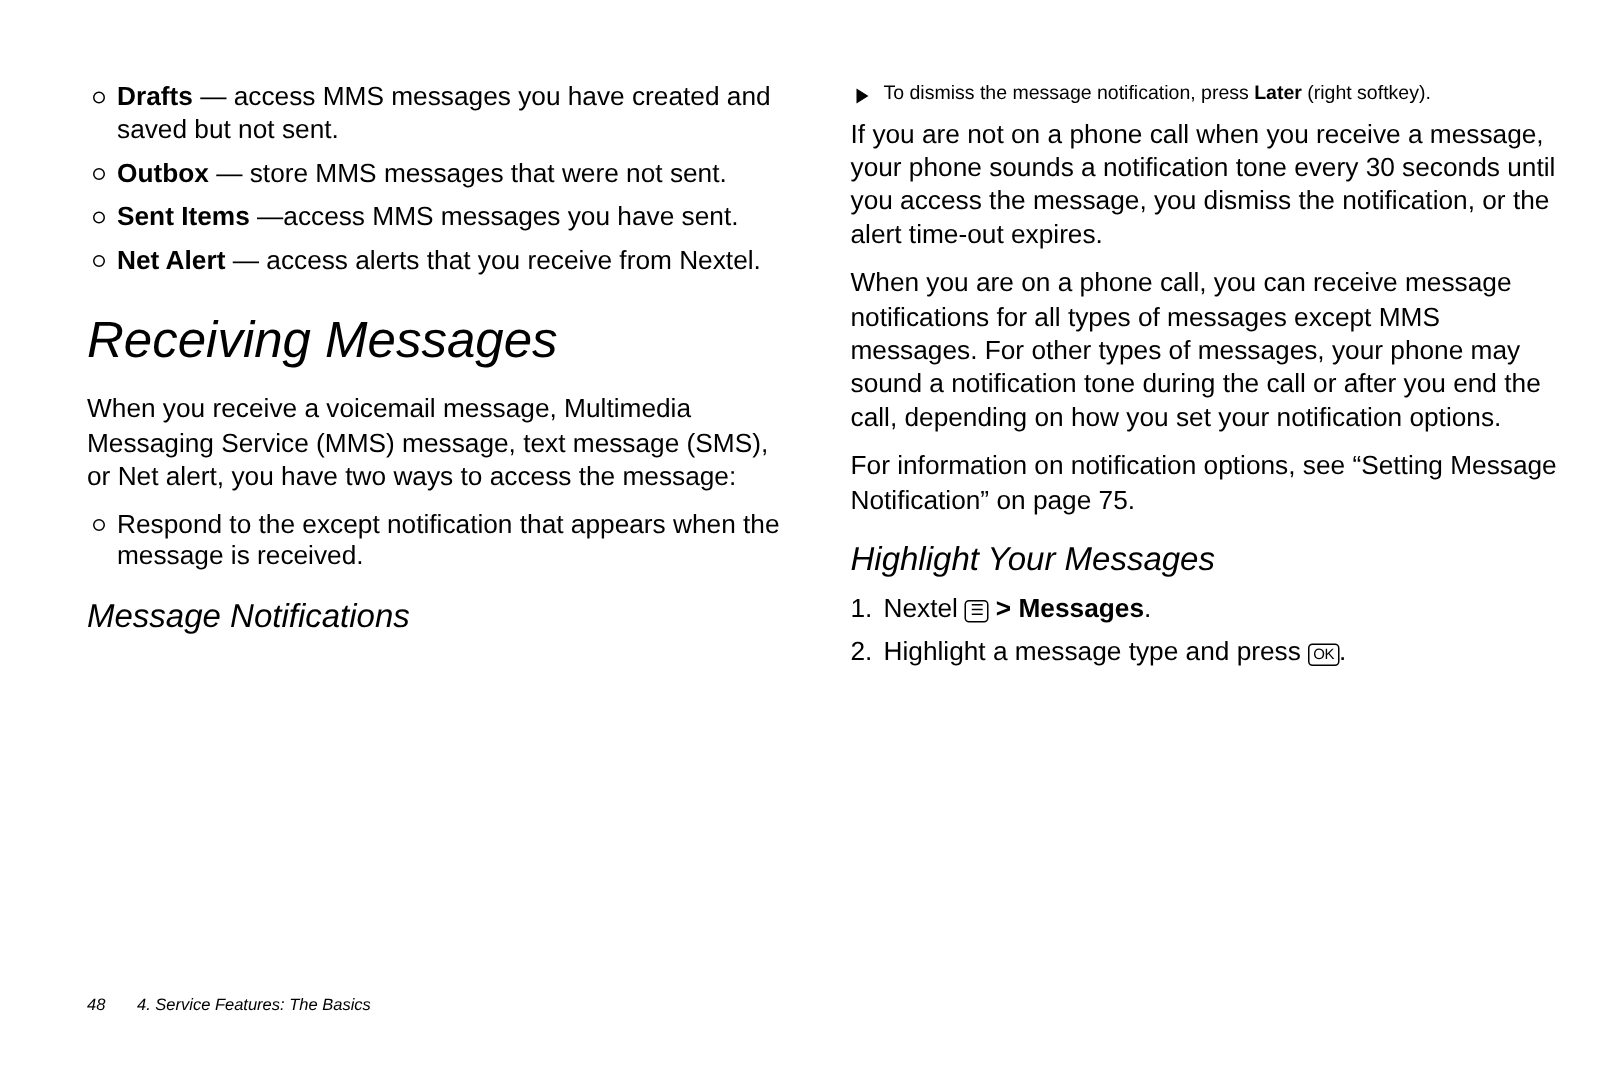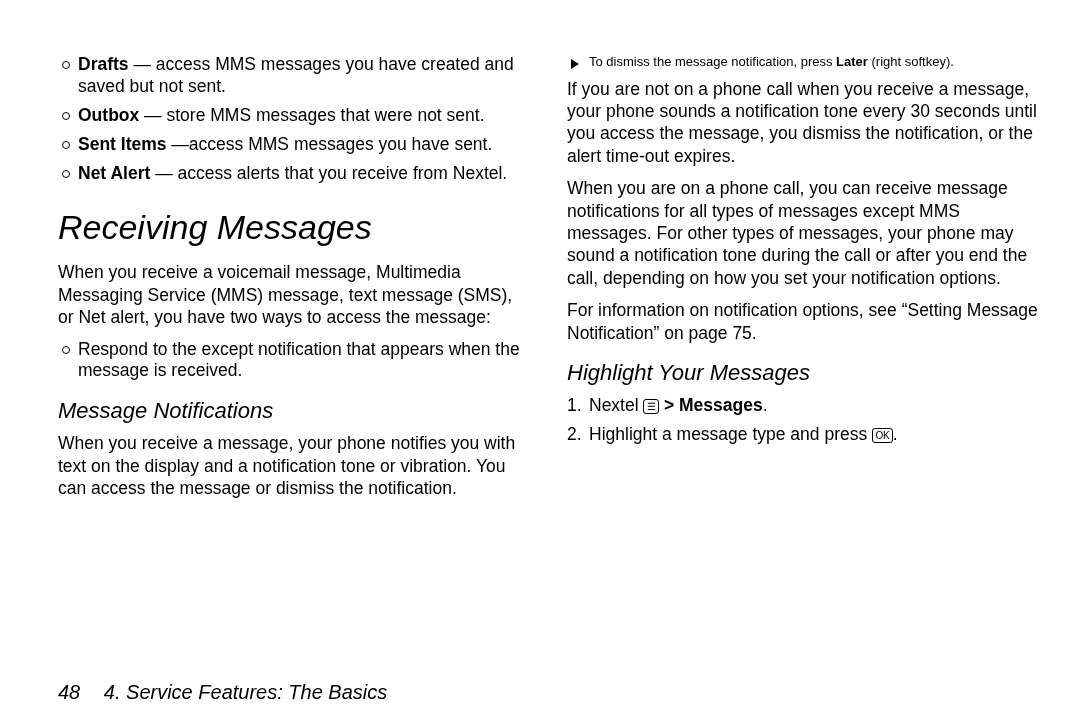--- a/index.html
+++ b/index.html
@@ -99,22 +99,22 @@
     vertical-align: 1px;
     font-weight: 400;
     font-family: Arial, sans-serif;
     letter-spacing: -0.4px;
     min-width: 14px;
     text-align: center;
   }
   .footer {
     position: absolute;
     left: 58px;
-    bottom: 16px;
-    font-size: 20px;
+    bottom: 44px;
+    font-size: 11px;
     font-style: italic;
   }
   .footer .pn { font-style: italic; margin-right: 18px; }
   .gt { font-weight: 700; }
 </style>
 </head>
 <body>
 
 <div class="page">
   <div class="columns">
@@ -137,21 +137,20 @@
     <h1 class="section">Receiving Messages</h1>
 
     <p class="body">When you receive a voicemail message, Multimedia Messaging Service (MMS) message, text message (SMS), or Net alert, you have two ways to access the message:</p>
 
     <ul class="bullet-list">
       <li>Respond to the except notification that appears when the message is received.</li>
     </ul>
 
     <h2 class="subsection">Message Notifications</h2>
 
-    <p class="body">When you receive a message, your phone notifies you with text on the display and a notification tone or vibration. You can access the message or dismiss the notification.</p>
 
     <ul class="sub-list" style="break-before: column;">
       <li>
         <span>To dismiss the message notification, press </span><span class="b">Later</span><span> (right softkey).</span>
       </li>
     </ul>
 
     <p class="body">If you are not on a phone call when you receive a message, your phone sounds a notification tone every 30 seconds until you access the message, you dismiss the notification, or the alert time-out expires.</p>
     <p class="body">When you are on a phone call, you can receive message notifications for all types of messages except MMS messages. For other types of messages, your phone may sound a notification tone during the call or after you end the call, depending on how you set your notification options.</p>
     <p class="body">For information on notification options, see “Setting Message Notification” on page 75.</p>

